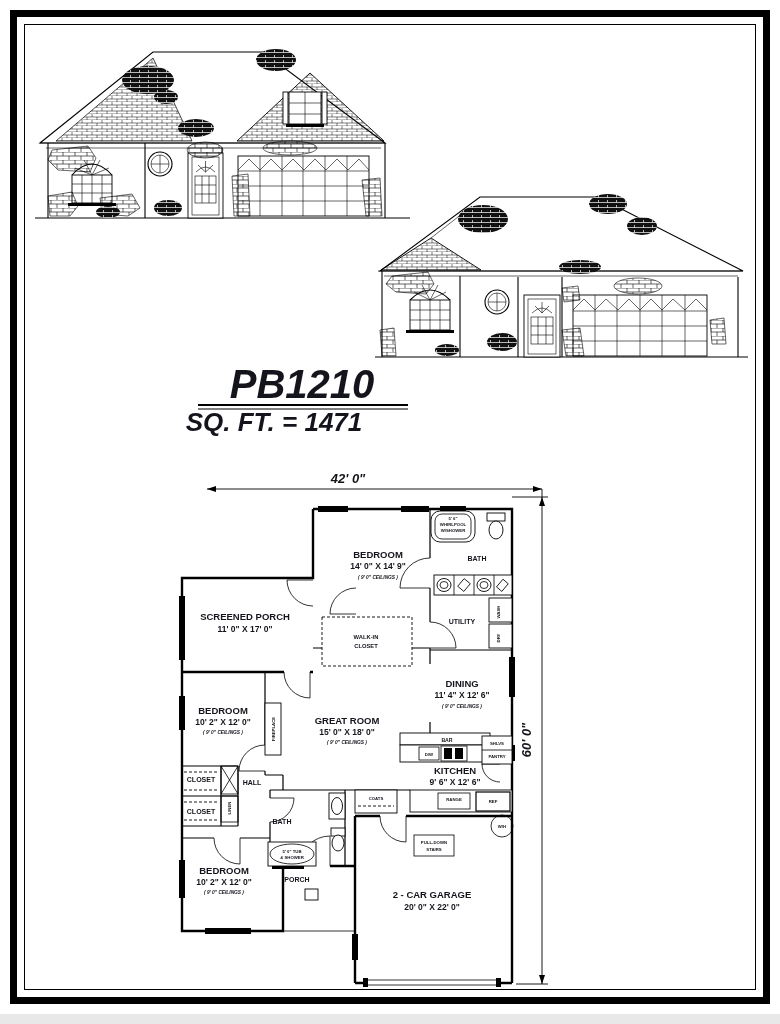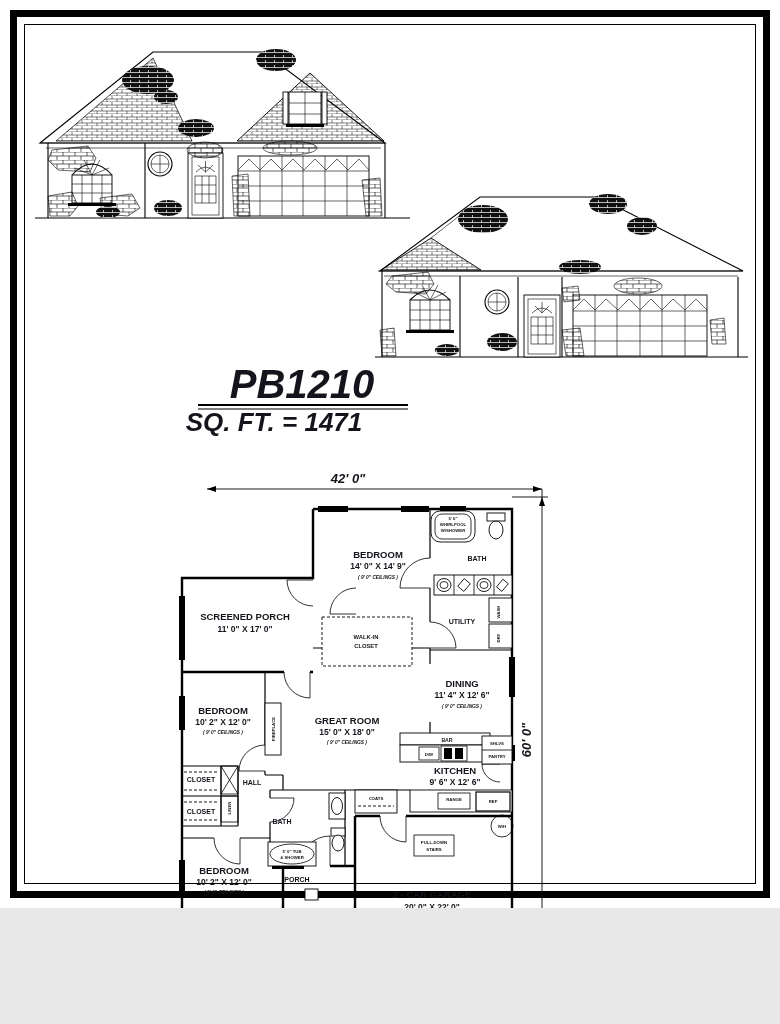--- a/index.html
+++ b/index.html
@@ -1,16 +1,16 @@
 <!DOCTYPE html>
 <html><head>
 <meta charset="utf-8">
 <style>
   html,body{margin:0;padding:0;background:#e8e8e8;}
-  .page{position:relative;width:780px;height:908px;background:#ffffff;overflow:hidden;}
+  .page{position:relative;width:780px;height:1014px;background:#ffffff;overflow:hidden;}
   .frame-outer{position:absolute;inset:10px;border:7px solid #000;pointer-events:none;}
   .frame-inner{position:absolute;inset:24px;border:1.6px solid #000;pointer-events:none;}
   svg.sheet{position:absolute;inset:0;}
 
   
   .w2{stroke:#000;stroke-width:2.4;fill:none;}
   .w1{stroke:#000;stroke-width:1.2;fill:none;}
   .w0{stroke:#000;stroke-width:0.8;fill:none;}
   .e1{stroke:#000;stroke-width:1.1;fill:none;}
   .e0{stroke:#000;stroke-width:0.6;fill:none;}

